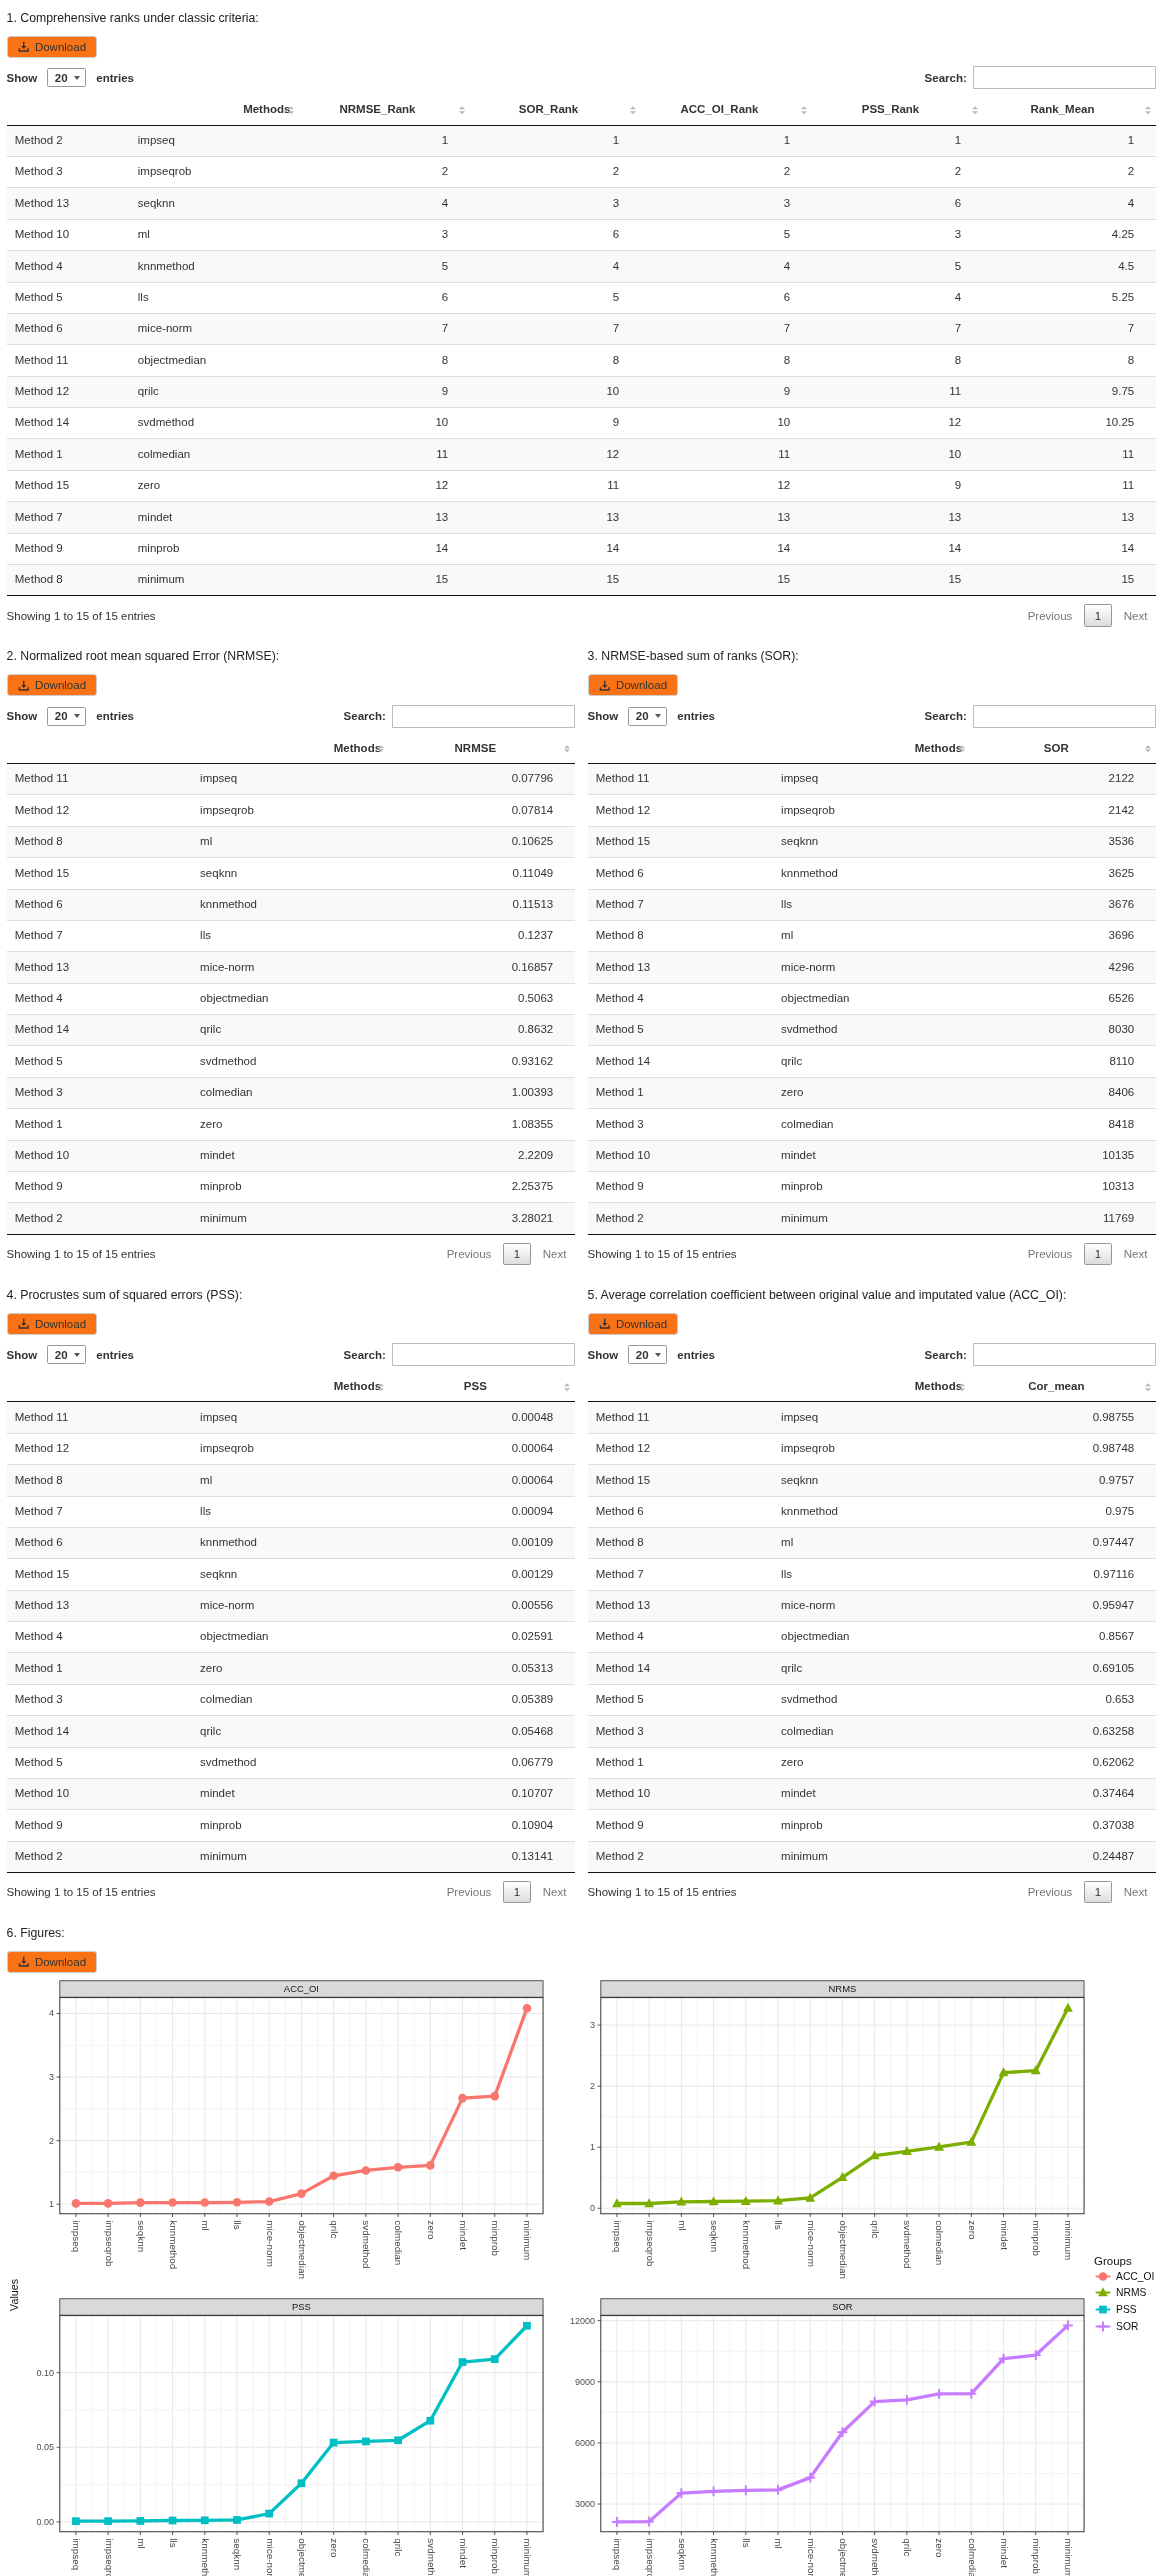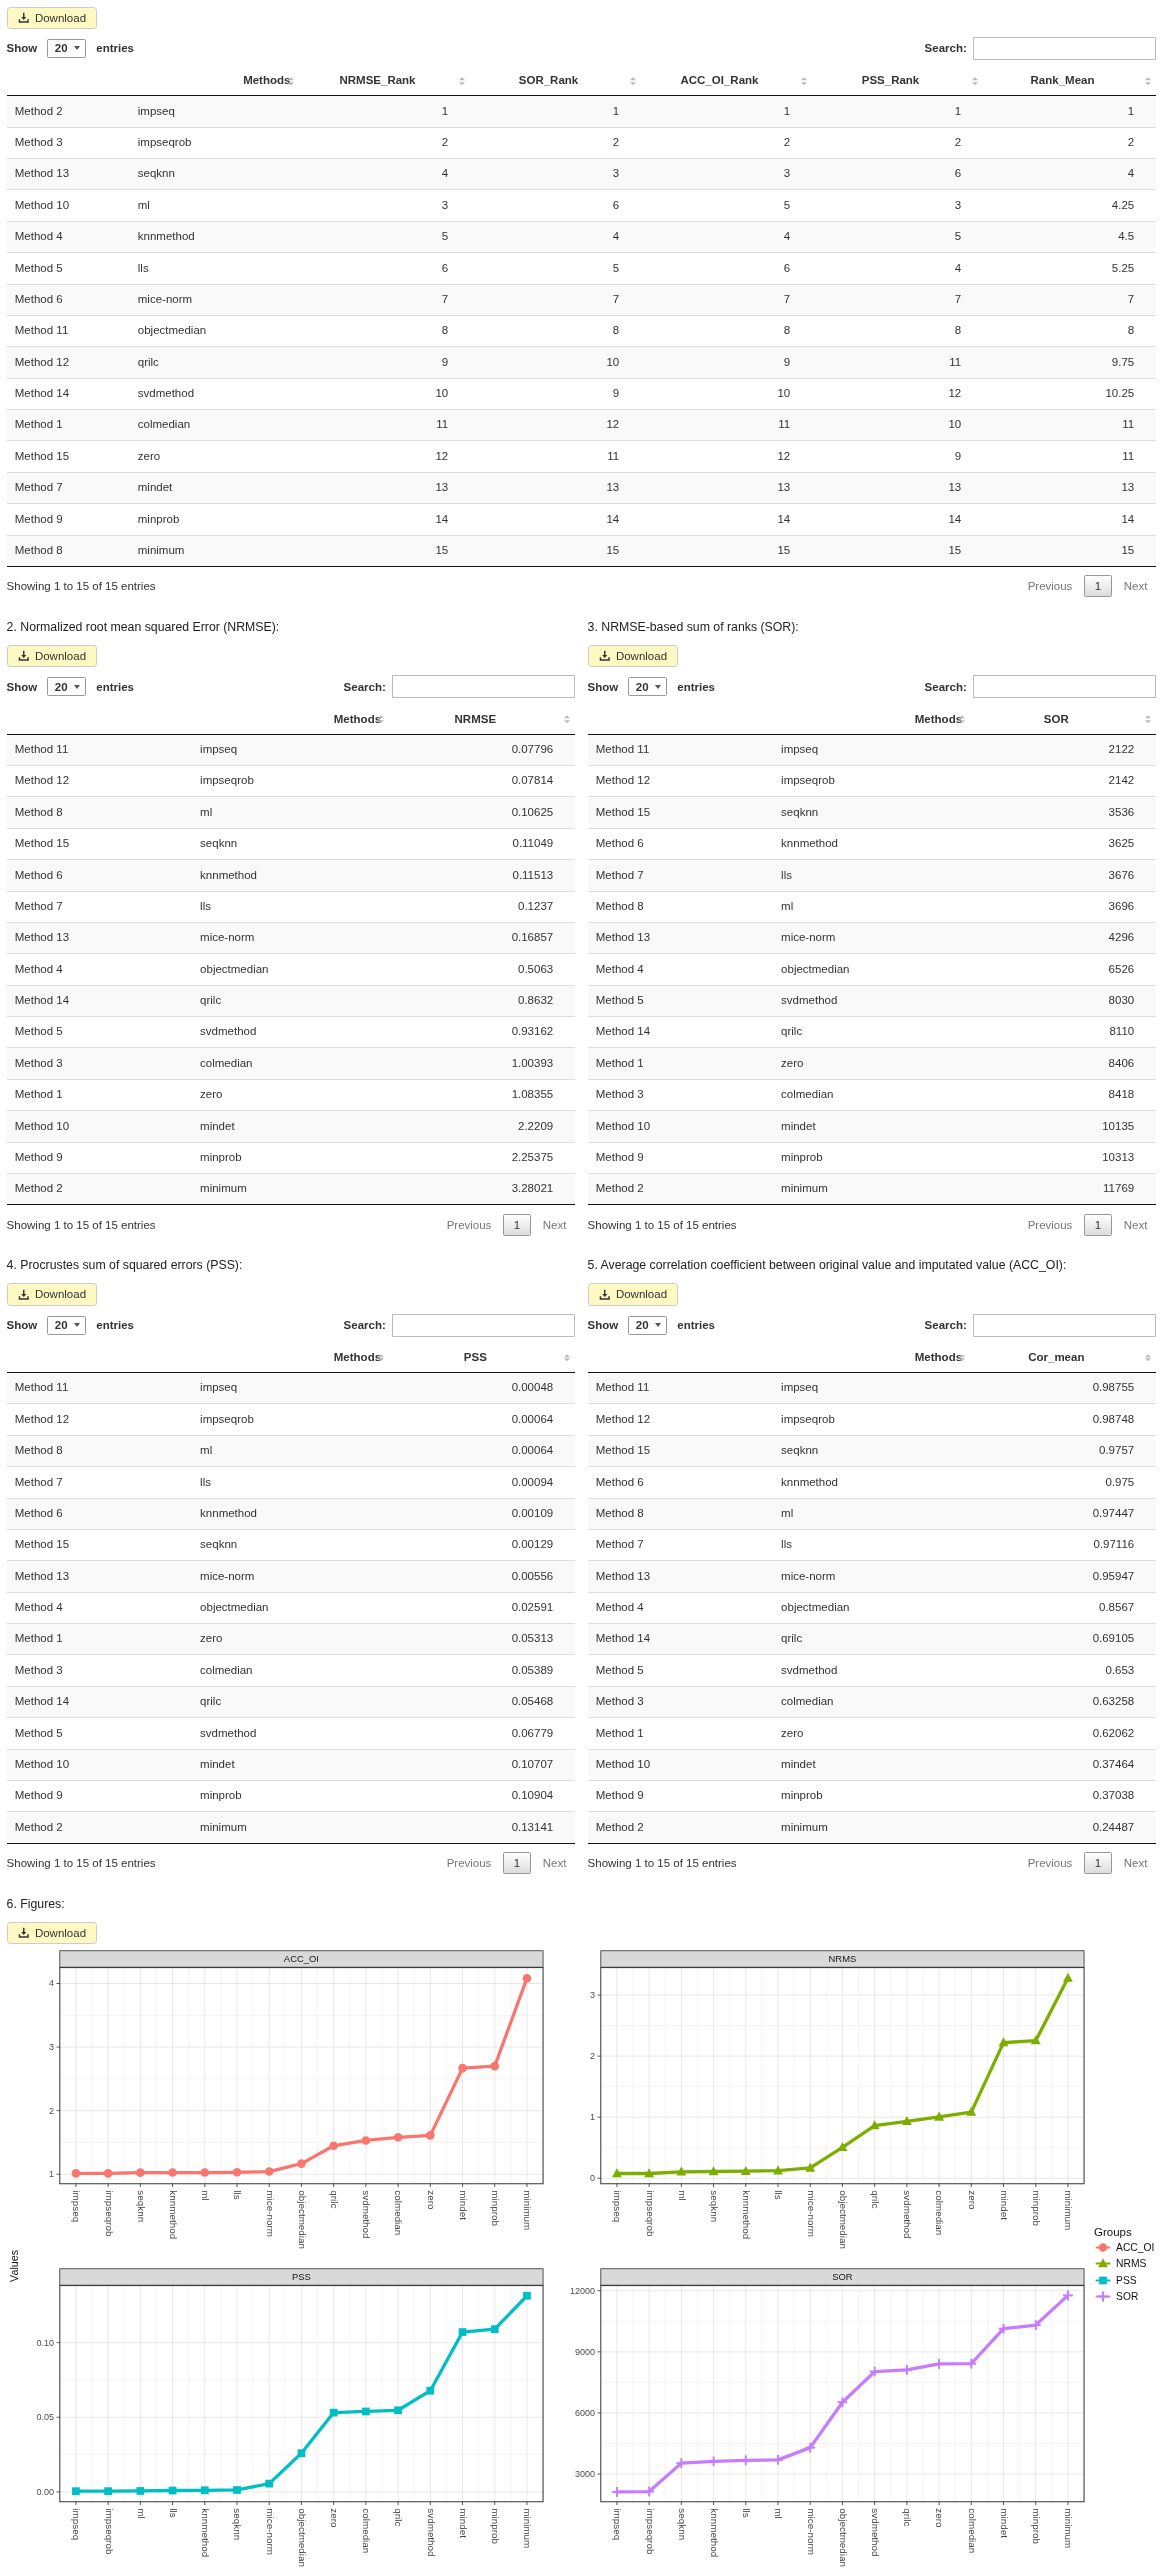--- a/index.html
+++ b/index.html
@@ -1,20 +1,20 @@
 <!DOCTYPE html>
 <html style="font-size:13px"><head>
 <meta charset="utf-8">
 <style>
   * { box-sizing: border-box; }
   html,body { margin:0; padding:0; background:#fff; }
   body { font-family:"Liberation Sans", sans-serif; font-size:11.5px; color:#333; width:1161px; padding:6.6px; }
   .sec-title { font-size:12.3px; color:#222; margin:3.3px 0 8.2px 0; line-height:1.45; max-width:568px; }
   .sec-title.wide { max-width:1149px; }
-  .btn-dl { display:inline-flex; align-items:center; gap:5.8px; background:#fef9c3; border:0.8px solid #ccc; border-radius:3.3px; padding:4.1px 10px; font-size:11.5px; color:#333; cursor:pointer; margin:0 0 6.6px 0; font-family:inherit; }
+  .btn-dl { display:inline-flex; align-items:center; gap:5.8px; background:#f97316; border:0.8px solid #ccc; border-radius:3.3px; padding:4.1px 10px; font-size:11.5px; color:#333; cursor:pointer; margin:0 0 6.6px 0; font-family:inherit; }
   .btn-dl svg { display:block; }
   .dt-top { display:flex; justify-content:space-between; align-items:center; margin:1.6px 0 6.6px 0; }
   .dt-lab { font-weight:bold; color:#333; display:inline-flex; align-items:center; gap:10px; }
   .sel { display:inline-flex; align-items:center; gap:6.6px; border:0.8px solid #999; border-radius:1.6px; background:#fff; padding:2.5px 5px 2.5px 6.6px; font-weight:bold; cursor:pointer; }
   .caret { width:0; height:0; border-left:3.3px solid transparent; border-right:3.3px solid transparent; border-top:4.1px solid #555; }
   .dt-search { display:inline-flex; align-items:center; gap:5.8px; }
   .dt-search input { width:183px; height:23px; border:0.8px solid #bbb; border-radius:0.8px; padding:1.6px 5px; font-family:inherit; font-size:11.5px; }
   table.dt { border-collapse:collapse; table-layout:fixed; }
   table.dt.full { width:1149px; }
   table.dt.half { width:568px; }
@@ -42,20 +42,21 @@
   .charts-grid { display:grid; grid-template-columns:526px 526px; column-gap:15px; row-gap:5px; }
   .legend-col { width:71px; display:flex; flex-direction:column; justify-content:center; padding-left:5px; }
   .legend-title { font-size:11.5px; color:#111; }
   .legend-entry { display:flex; align-items:center; gap:4.1px; margin:1.6px 0; }
   .legend-entry span { font-size:10.3px; color:#111; }
 </style>
 </head>
 <body>
 
 <section class="tbl">
+  <p class="sec-title wide">1. Comprehensive ranks under classic criteria:</p>
   <button class="btn-dl">
       <span>
         <svg width="11.5" height="11.5" viewBox="0 0 16 16">
           <path fill="#333" d="M7 1h2v6h2.6L8 11 4.4 7H7z"></path>
           <path fill="#333" d="M1 10h2v3h10v-3h2v5H1z"></path>
         </svg>
       </span>
       <span>Download</span>
     </button>
   <div class="dt-top" style="width:1149px">

